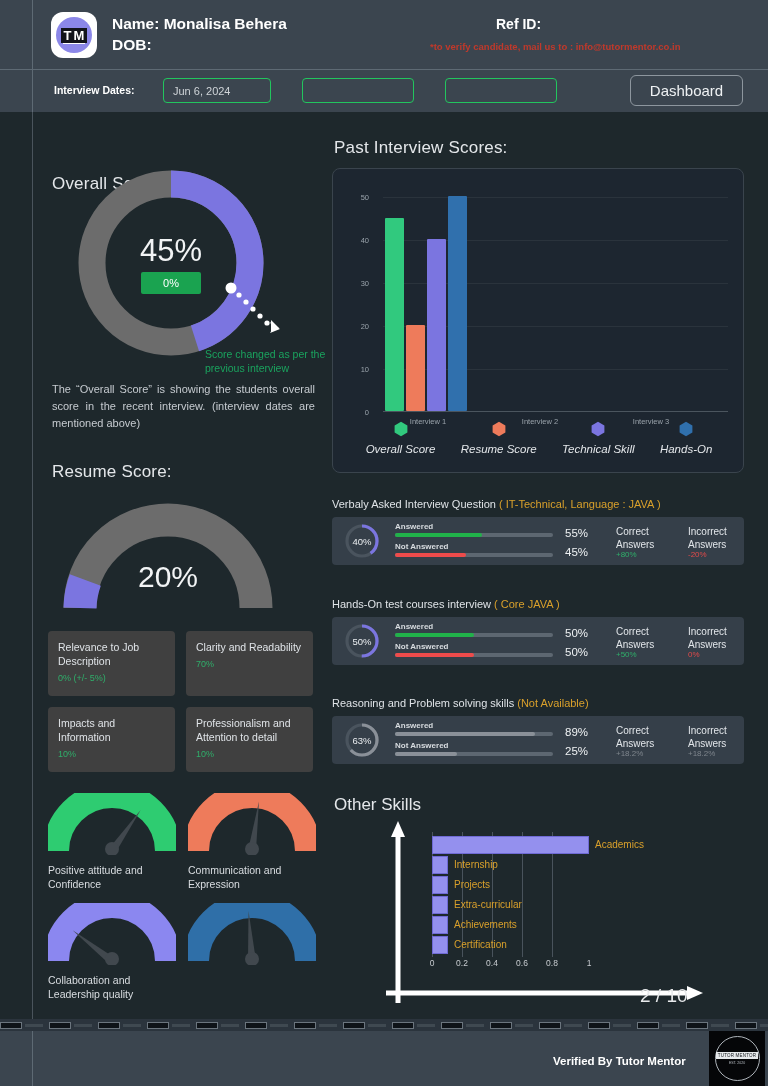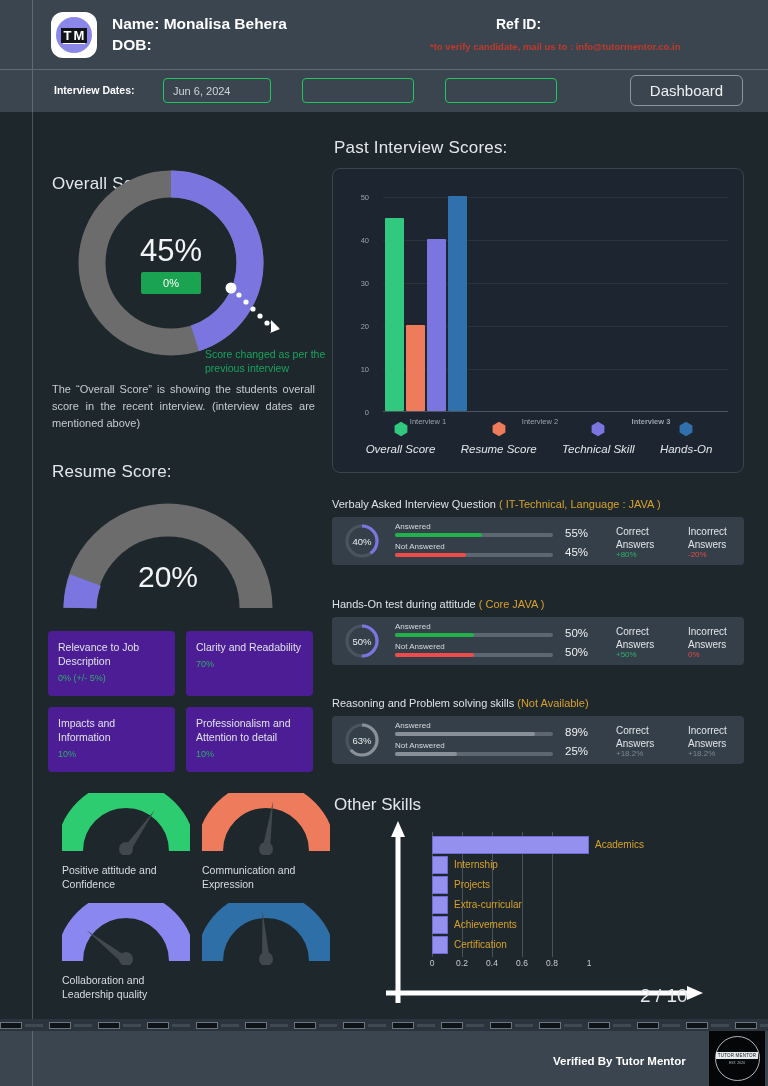--- a/index.html
+++ b/index.html
@@ -82,26 +82,26 @@
   .overall-desc { position: absolute; left: 52px; top: 381px; width: 263px;
     font-size: 11px; color: #c6cbd0; line-height: 17px; text-align: justify; }
 
   
   .gauge-wrap { position: absolute; left: 58px; top: 500px; width: 220px; height: 115px; }
   .gauge-pct { position: absolute; left: 58px; top: 560px; width: 220px; text-align: center;
     font-size: 30px; color: #f2f4f5; }
 
   .rcards { position: absolute; left: 48px; top: 631px; width: 265px;
     display: grid; grid-template-columns: 127px 127px; gap: 11px; }
-  .rcard { background: #4c1d95; border-radius: 4px; padding: 9px 10px 10px 10px; height: 65px; }
+  .rcard { background: #404040; border-radius: 4px; padding: 9px 10px 10px 10px; height: 65px; }
   .rcard .t { font-size: 10.5px; color: #dfe3e7; line-height: 14px; }
   .rcard .v { font-size: 9px; color: #2fae6a; margin-top: 5px; }
 
   
-  .meters { position: absolute; left: 62px; top: 793px; width: 268px;
+  .meters { position: absolute; left: 48px; top: 793px; width: 268px;
     display: grid; grid-template-columns: 128px 128px; gap: 12px 12px; }
   .meter-lbl { font-size: 10.5px; color: #d9dde1; line-height: 14px; margin-top: 4px; }
 
   
   .chart-card {
     position: absolute; left: 332px; top: 168px; width: 412px; height: 305px;
     border: 1px solid #3a444d; border-radius: 8px; background: #1d2630;
   }
   .bars-area { position: absolute; left: 50px; top: 28px; width: 345px; height: 215px; }
   .ytick { position: absolute; right: 100%; margin-right: 14px; transform: translateY(-50%);
@@ -122,21 +122,21 @@
   .qa-title { position: absolute; font-size: 11px; color: #dfe3e7; }
   .qa-title .hl { color: #d9a02b; }
   .qa-panel {
     position: absolute; left: 332px; width: 412px; height: 48px;
     background: #353f49; border-radius: 4px;
   }
   .ring { position: absolute; left: 12px; top: 6px; width: 36px; height: 36px; }
   .ring-txt { position: absolute; left: 12px; top: 6px; width: 36px; height: 36px;
     display: flex; align-items: center; justify-content: center;
     font-size: 9.5px; color: #e9ecef; }
-  .barrow { position: absolute; }
+  .barrow { position: absolute; font-weight: bold; }
   .barrow .lbl { font-size: 8px; color: #d7dbdf; margin-bottom: 2px; }
   .track { width: 158px; height: 3.5px; background: #5d6771; border-radius: 2px; position: relative; }
   .fill { position: absolute; left: 0; top: 0; height: 3.5px; border-radius: 2px; }
   .pctv { position: absolute; font-size: 11.5px; color: #eef1f3; }
   .colhead { position: absolute; font-size: 10px; color: #e2e6ea; line-height: 13px; }
   .colsub { position: absolute; font-size: 8px; }
 
   
   .os-title { position: absolute; left: 334px; top: 795px; font-size: 17px; color: #e4e7ea; }
   .os-chart { position: absolute; left: 380px; top: 818px; width: 330px; height: 195px; }
@@ -311,21 +311,21 @@
       <div class="ytick" style="top:43px;">40</div>
       <div class="ytick" style="top:0px;">50</div>
 
       <div class="bar" id="bar-0" style="left: 2px; background: rgb(49, 201, 126); height: 193.5px;"></div>
       <div class="bar" id="bar-1" style="left: 23px; background: rgb(238, 123, 91); height: 86px;"></div>
       <div class="bar" id="bar-2" style="left: 44px; background: rgb(123, 117, 224); height: 172px;"></div>
       <div class="bar" id="bar-3" style="left: 65px; background: rgb(48, 112, 173); height: 215px;"></div>
 
       <div class="xlab" style="left:45px;">Interview 1</div>
       <div class="xlab" style="left:157px;">Interview 2</div>
-      <div class="xlab" style="left:268px;font-weight:bold;">Interview 3</div>
+      <div class="xlab" style="left:268px;">Interview 3</div>
     </div>
 
     <div class="legend">
       <div class="leg-item">
         <svg class="hexdot" viewBox="0 0 20 20">
             <polygon points="10,1 18,5.5 18,14.5 10,19 2,14.5 2,5.5" fill="#31c97e"></polygon>
           </svg>
         <div class="leg-lbl">Overall Score</div>
       </div>
       <div class="leg-item">
@@ -372,21 +372,21 @@
     </div>
     <div class="pctv" style="left:233px;top:10px;">55%</div>
     <div class="pctv" style="left:233px;top:29px;">45%</div>
     <div class="colhead" style="left:284px;top:8px;width:70px;">Correct Answers</div>
     <div class="colsub" style="left:284px;top:33px;color:#2fae6a;">+80%</div>
     <div class="colhead" style="left:356px;top:8px;width:70px;">Incorrect Answers</div>
     <div class="colsub" style="left:356px;top:33px;color:#e24a4a;">-20%</div>
   </div>
 
   <div class="qa-title" style="left:332px;top:598px;">
-    <span>Hands-On test during attitude </span><span class="hl">( Core JAVA )</span>
+    <span>Hands-On test courses interview </span><span class="hl">( Core JAVA )</span>
   </div>
   <div class="qa-panel" style="top:617px;">
     <svg class="ring" viewBox="0 0 36 36">
       <circle cx="18" cy="18" r="15" fill="none" stroke="#4a545e" stroke-width="3.2"></circle>
       <circle cx="18" cy="18" r="15" fill="none" stroke="#7b75e0" stroke-width="3.2" transform="rotate(-90 18 18)" stroke-dasharray="47.1 47.1"></circle>
     </svg>
     <div class="ring-txt">50%</div>
     <div class="barrow" style="left:63px;top:5px;">
       <div class="lbl">Answered</div>
       <div class="track">

